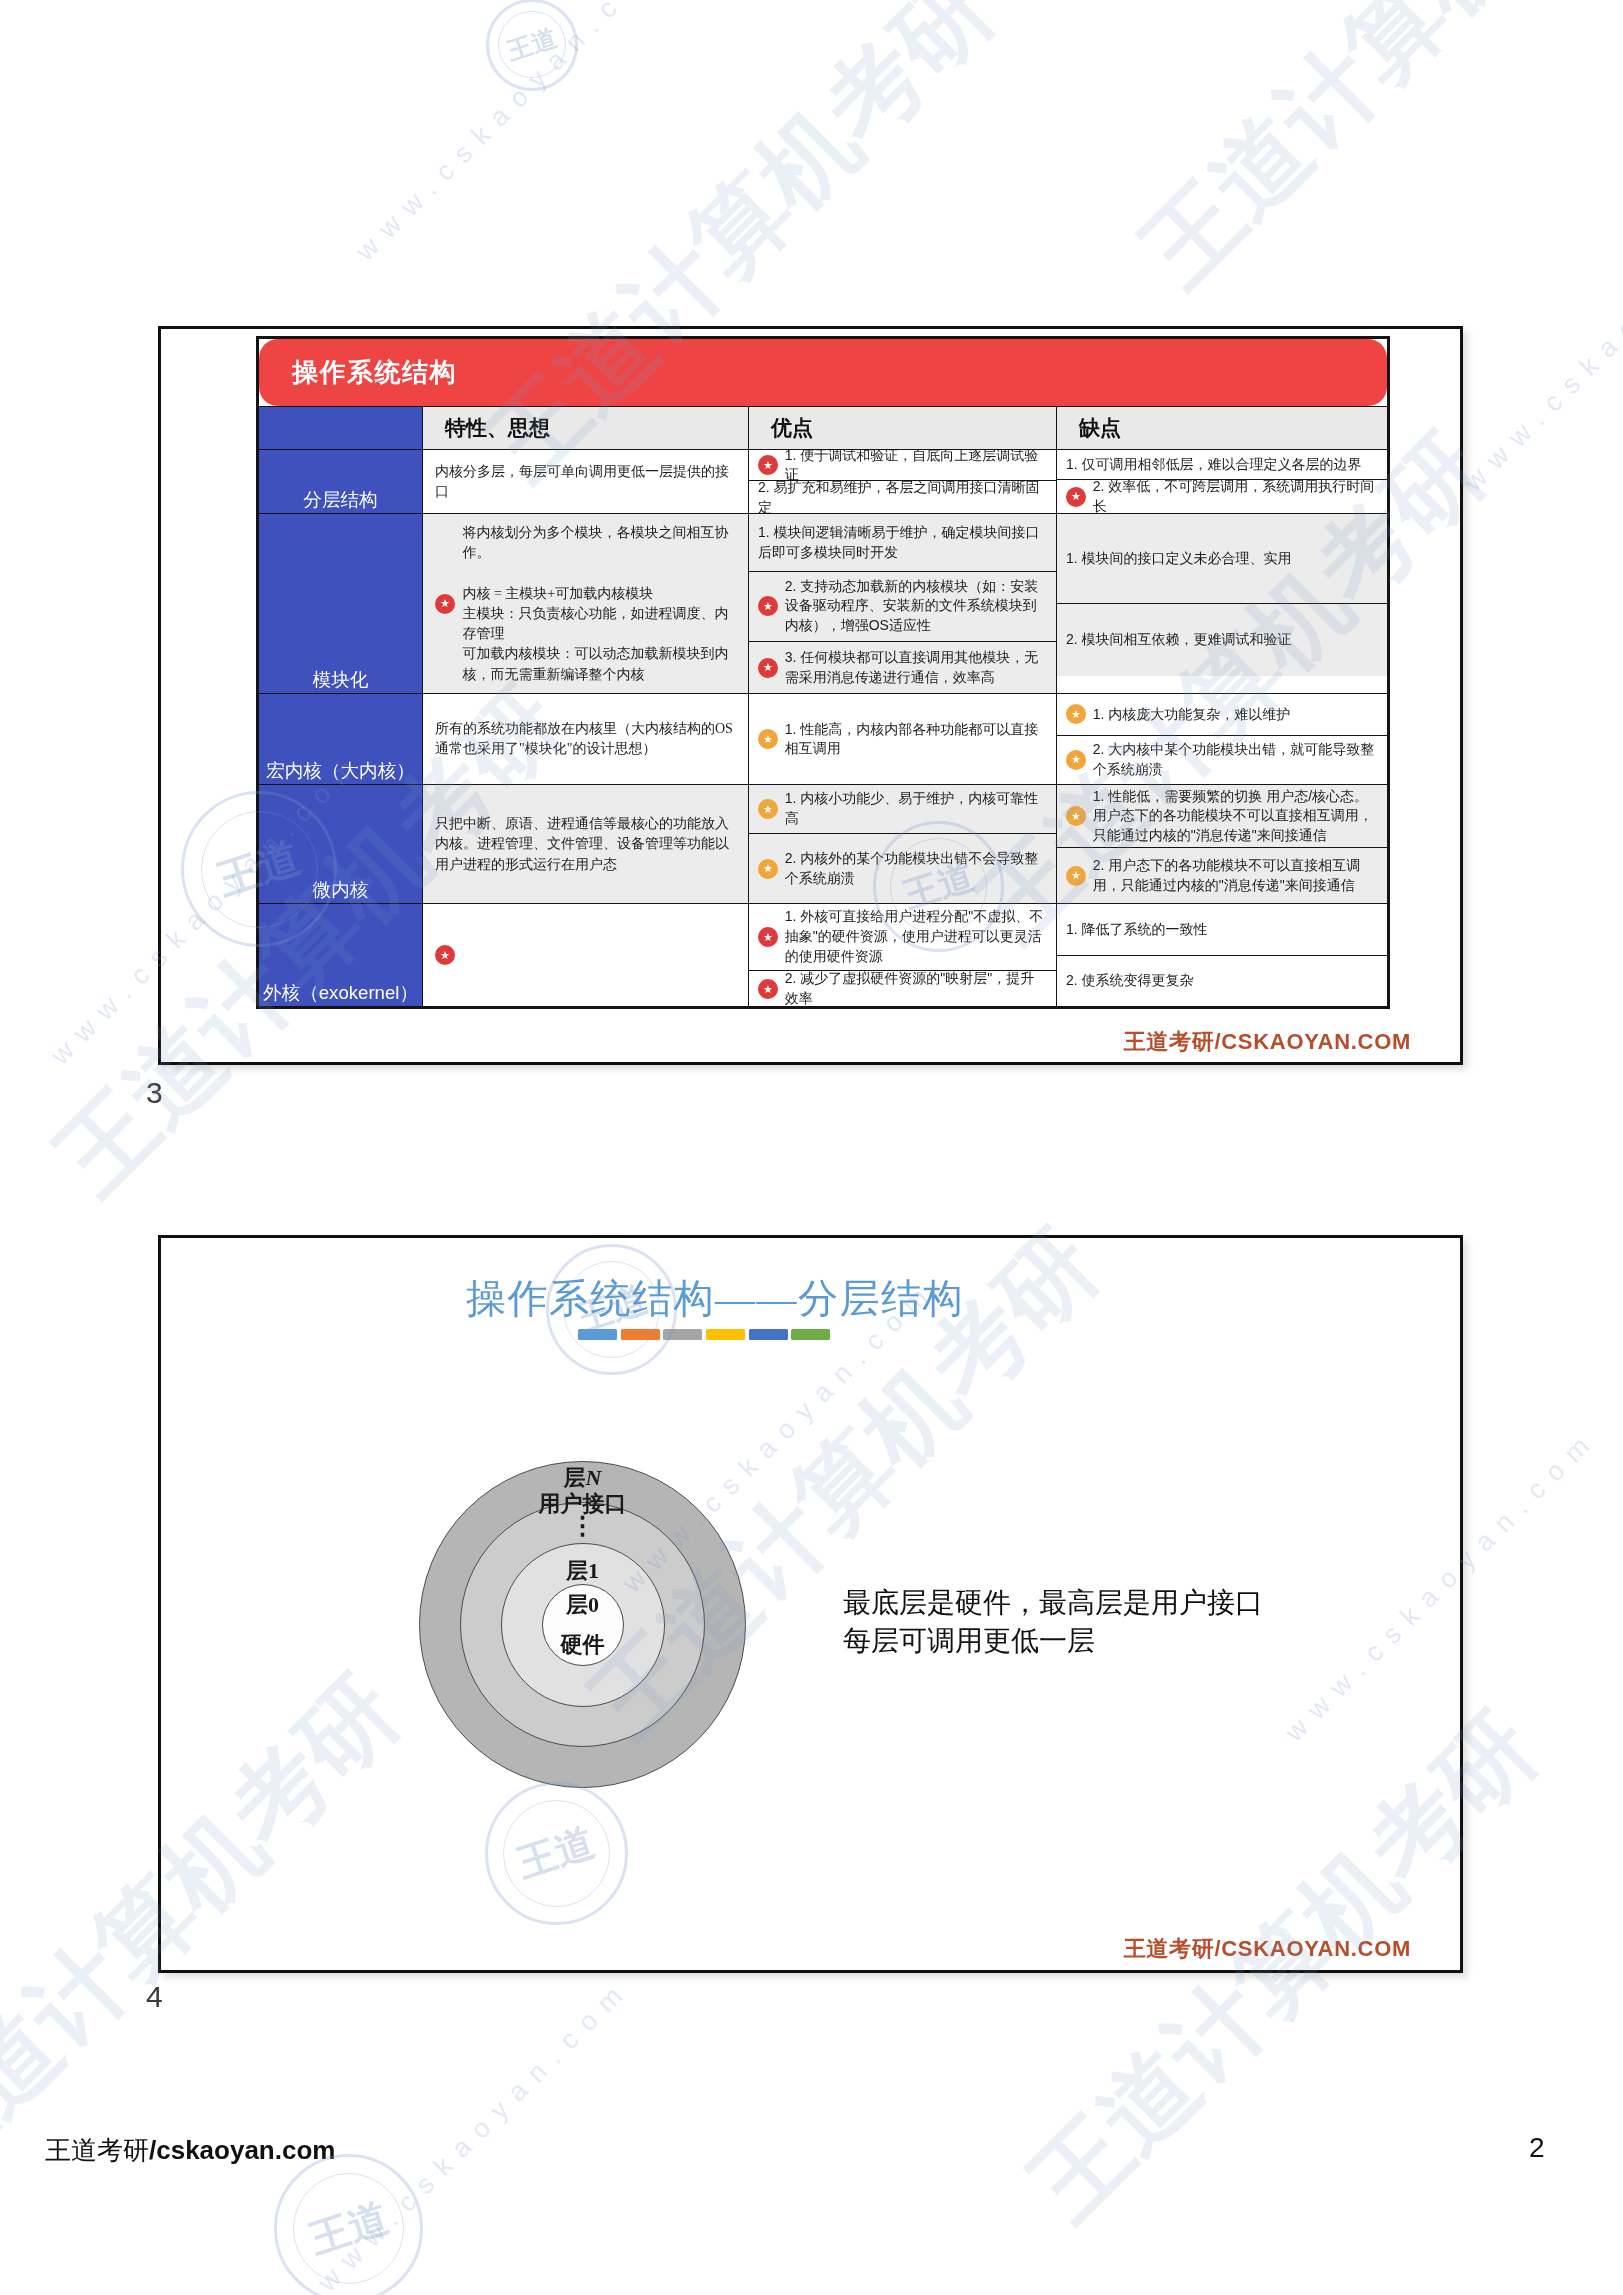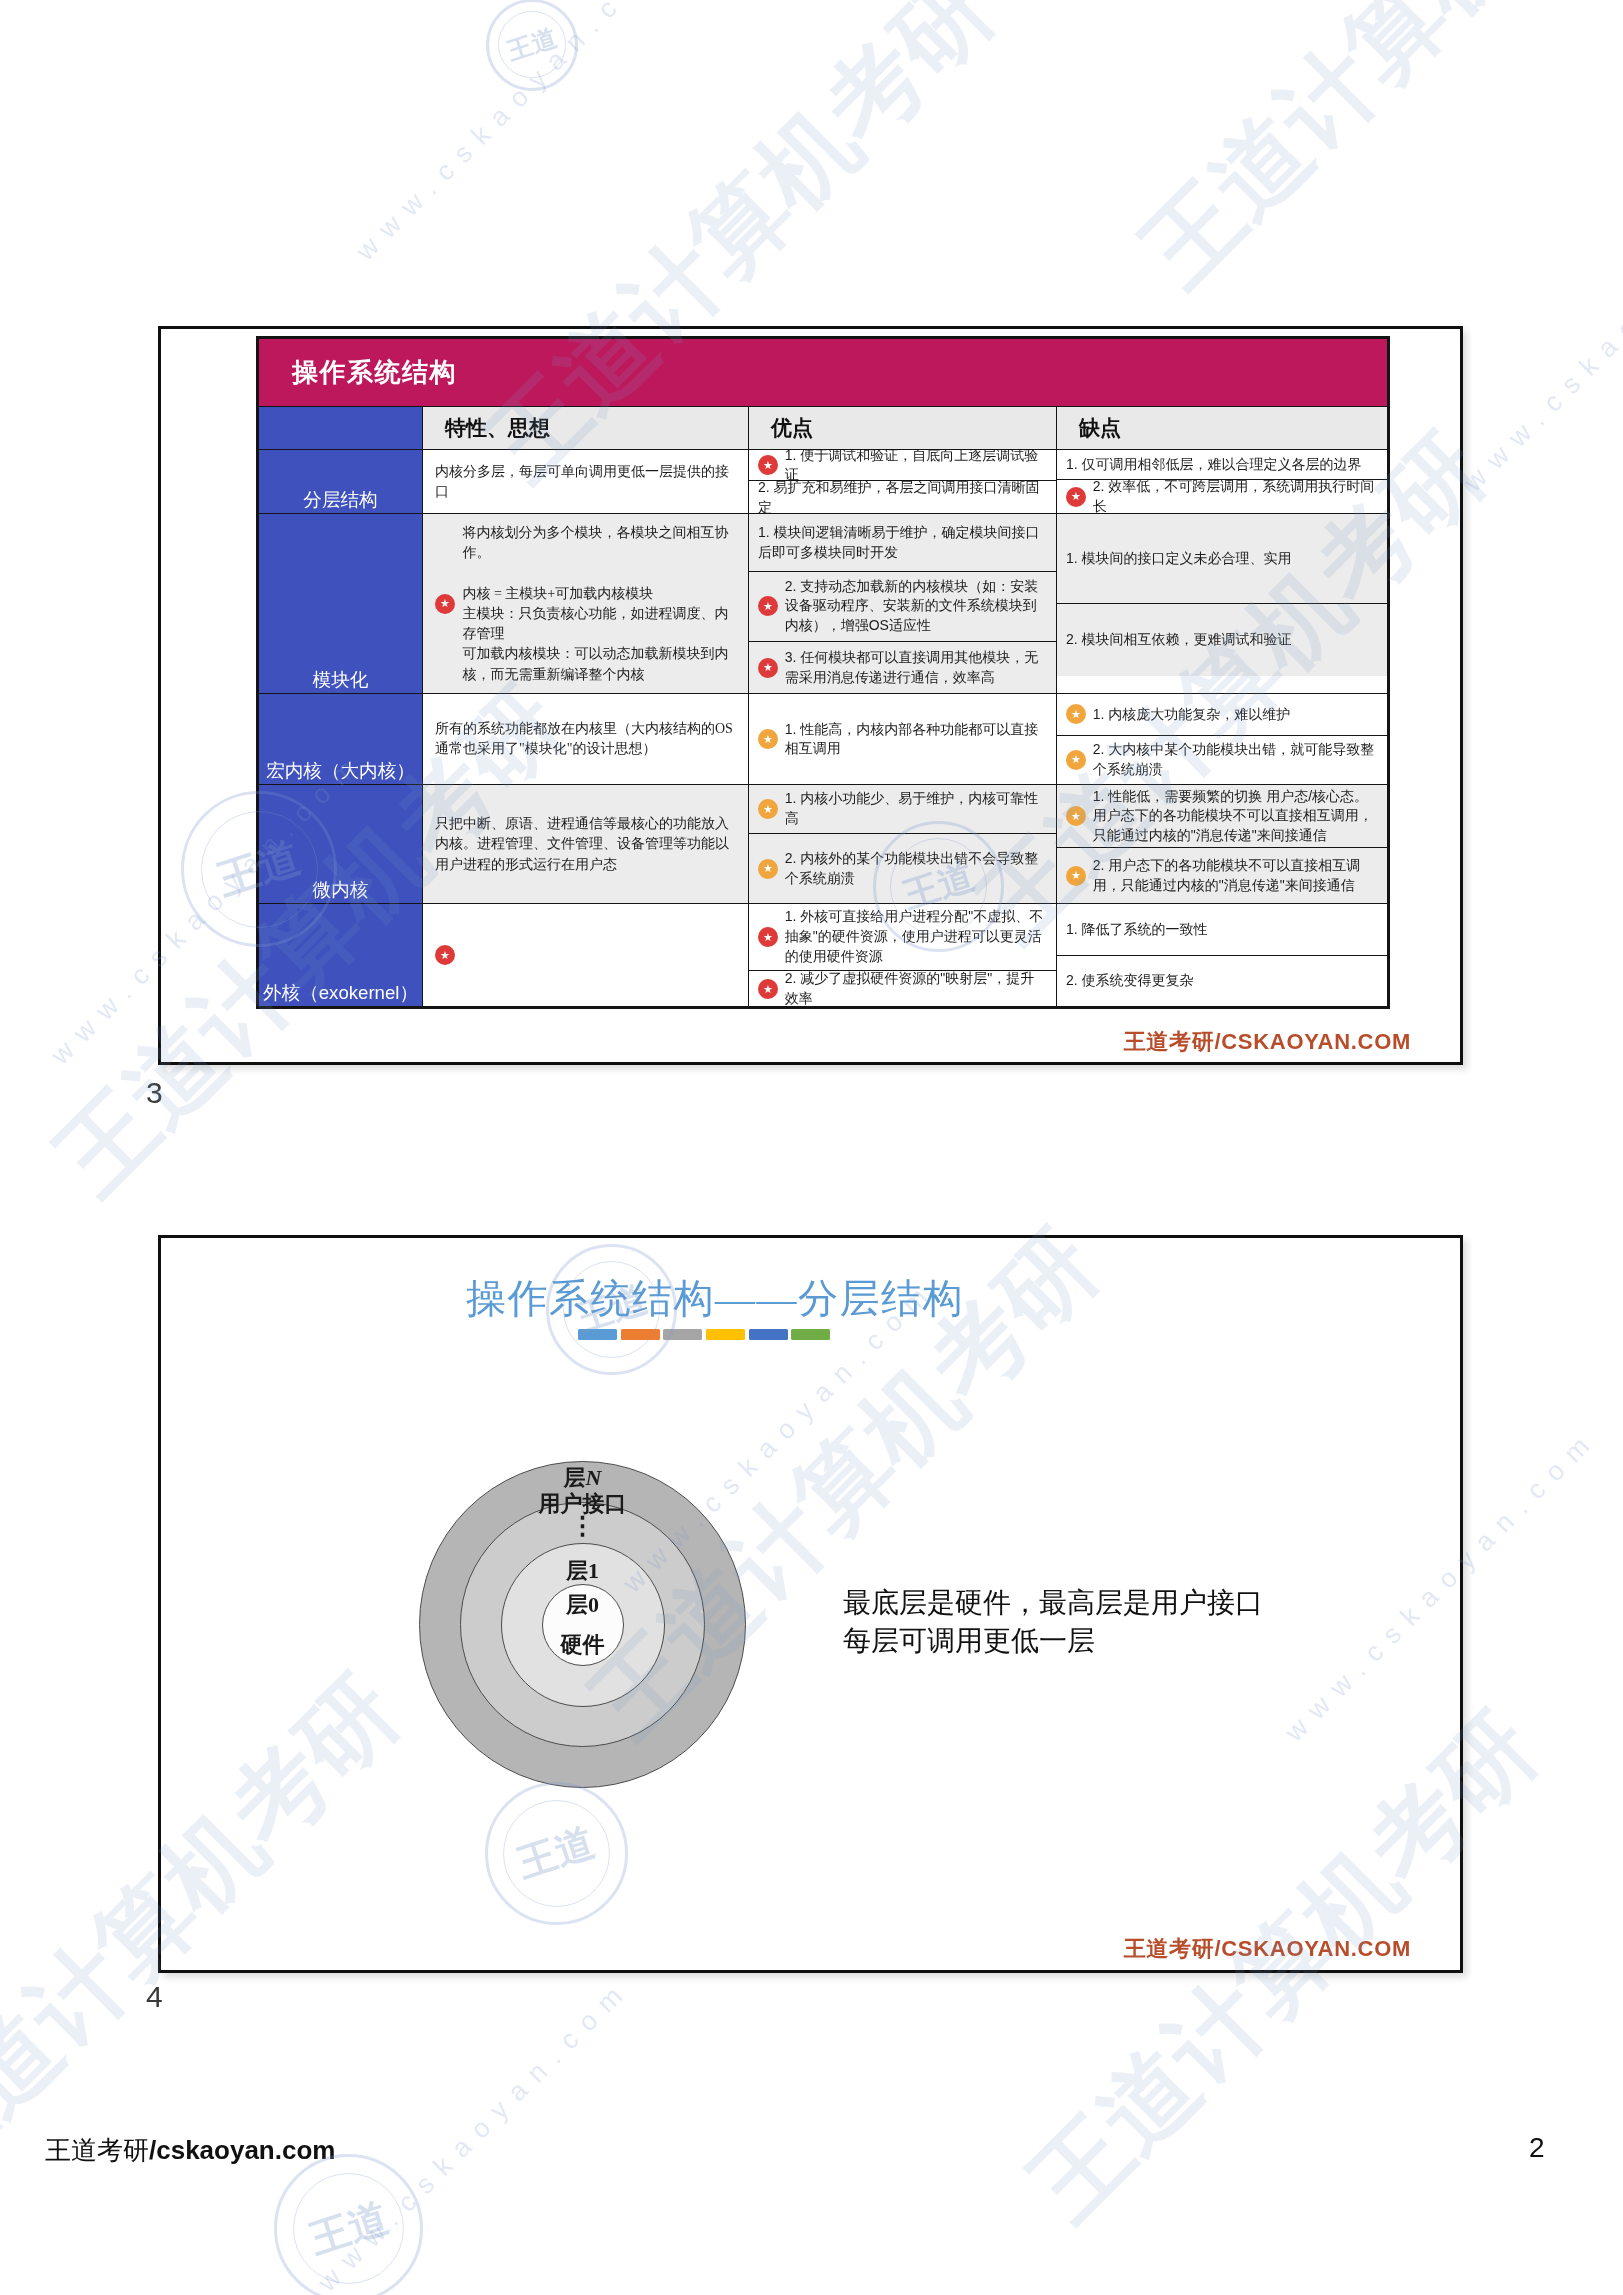--- a/index.html
+++ b/index.html
@@ -26,22 +26,22 @@
            border:3px solid #101010; box-shadow:4.5px 4.5px 7.4px rgba(0,0,0,0.14); z-index:1; }
   #slide3 { top:326px; height:739px; }
   #slide4 { top:1235px; height:738px; }
 
   .slide-footer { position:absolute; right:49px; font-size:22px; font-weight:bold;
                   color:#b84d2b; letter-spacing:0.7px; }
 
   
   .os-table { position:absolute; left:95px; top:7.4px; width:1134px; border:3px solid #141414;
               background:#fff; }
-  .t-title { height:67px; background:#be185d; color:#fff; font-size:26px; font-weight:bold;
-             line-height:67px; padding-left:33px; letter-spacing:1.5px; }
+  .t-title { height:67px; background:#ef4444; color:#fff; font-size:26px; font-weight:bold;
+             line-height:67px; padding-left:33px; letter-spacing:1.5px;border-radius:19px; }
   .trow { display:flex; border-top:1.5px solid #141414; }
   .t-head { height:43px; }
   .c { border-right:1.5px solid #141414; overflow:hidden; }
   .c.last { border-right:none; }
   .lbl { width:164px; background:#3e51bc; color:#fff; display:flex; align-items:flex-end;
          justify-content:center; font-size:18.6px; text-align:center; }
   .feat { width:326px; display:flex; align-items:center; gap:7.4px; padding:7.4px 12px; }
   .advcol { width:308px; display:flex; flex-direction:column; }
   .discol { width:330px; display:flex; flex-direction:column; }
   .hcell { font-size:21px; font-weight:bold; color:#111; display:flex; align-items:center;

